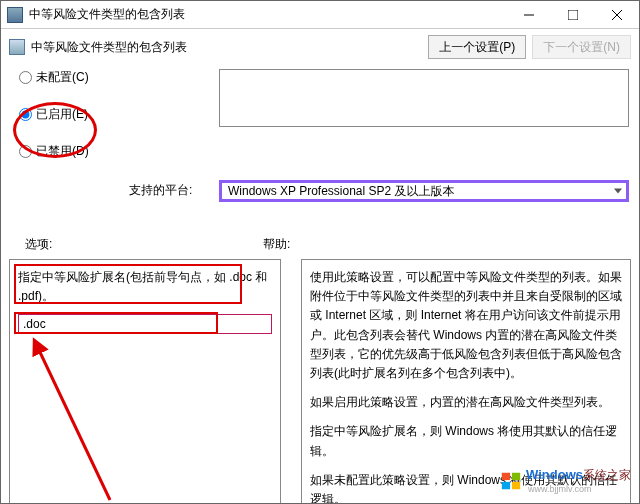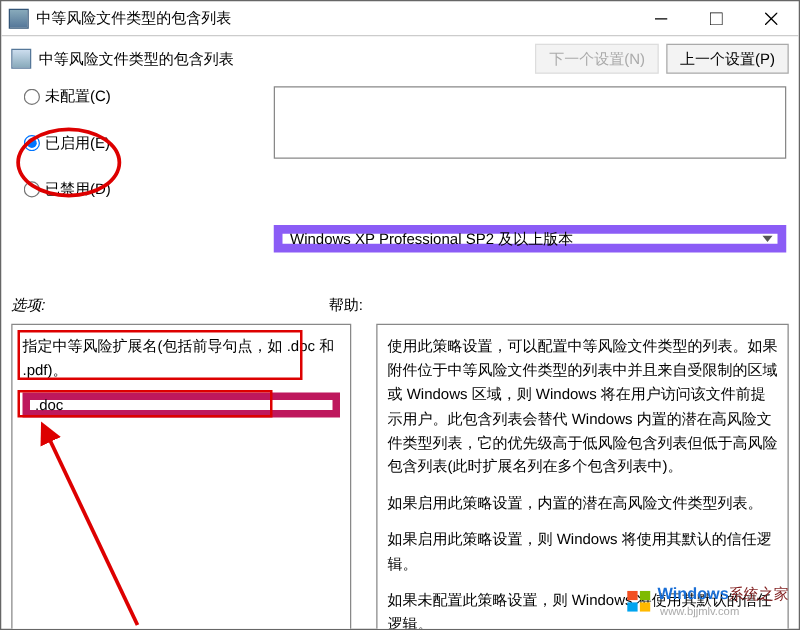--- a/index.html
+++ b/index.html
@@ -15,31 +15,31 @@
   .subheader .sh-left { display: flex; align-items: center; flex: 1; }
   .sh-icon { width: 16px; height: 16px; margin-right: 6px; background: linear-gradient(#cde, #8ab); border: 1px solid #579; }
   .btn { height: 24px; padding: 0 10px; border: 1px solid #aaa; background: #f3f3f3; margin-left: 6px; font-size: 12px; display: inline-flex; align-items: center; }
   .btn.disabled { color: #aaa; border-color: #ddd; }
   .config { padding: 4px 10px 10px 18px; display: grid; grid-template-columns: 90px 70px 1fr; grid-template-rows: auto auto auto auto; column-gap: 4px; row-gap: 6px; align-items: start; gap: 20px; }
   .radio-row { display: flex; align-items: center; font-size: 12px; }
   .radio-row input { margin: 0 4px 0 0; }
   .annot-label { grid-column: 2; grid-row: 1; padding-top: 2px; }
   .annot-box { grid-column: 3; grid-row: 1 / span 3; border: 1px solid #888; height: 58px; background: #fff; }
   .plat-label { grid-column: 2; grid-row: 4; padding-top: 2px; }
-  .plat-box { grid-column: 3; grid-row: 4; border: 7px solid #8b5cf6; height: 22px; background: #fff; display: flex; align-items: center; padding: 0 6px; position: relative; }
+  .plat-box { grid-column: 3; grid-row: 4; border: 3px solid #8b5cf6; height: 22px; background: #fff; display: flex; align-items: center; padding: 0 6px; position: relative; }
   .plat-box::after { content: ""; position: absolute; right: 4px; top: 50%; transform: translateY(-50%); border-left: 4px solid transparent; border-right: 4px solid transparent; border-top: 5px solid #555; }
   .red-circle { position: absolute; border: 3px solid #d00; border-radius: 50%/50%; pointer-events: none; }
   .section-labels { display: flex; margin: 24px 0 6px 0; }
-  .lbl-options { width: 250px; padding-left: 8px; font-style: italic; }
+  .lbl-options { width: 250px; padding-left: 24px; }
   .lbl-help { flex: 1; padding-left: 12px; }
   .panels { display: flex; padding: 0 8px 8px 8px; height: 268px; }
   .panel { border: 1px solid #888; background: #fff; overflow: auto; padding: 8px; font-size: 12px; line-height: 1.6; }
   .panel-left { width: 272px; margin-right: 20px; position: relative; }
   .panel-right { flex: 1; }
-  .input-line { border: 6px solid #be185d; height: 20px; padding: 0 4px; display: flex; align-items: center; margin-top: 8px; background: #fff; }
+  .input-line { border: 1px solid #be185d; height: 20px; padding: 0 4px; display: flex; align-items: center; margin-top: 8px; background: #fff; }
   .red-rect { position: absolute; border: 2px solid #d00; pointer-events: none; }
   .arrow { position: absolute; pointer-events: none; }
   .arrow svg { overflow: visible; }
   .watermark { position: absolute; right: 8px; bottom: 8px; display: flex; align-items: center; font-size: 13px; color: #1a6fd6; pointer-events: none; }
   .watermark .wm-sub { font-size: 9px; color: #aaa; margin-left: 2px; align-self: flex-end; margin-bottom: 1px; }
   .wm-icon { width: 22px; height: 22px; margin-right: 4px; }
 </style>
 </head>
 <body>
 
@@ -65,40 +65,41 @@
           </svg>
         </div>
     </div>
   </div>
 
   <div class="subheader">
     <div class="sh-left">
       <div class="sh-icon"></div>
       <div>中等风险文件类型的包含列表</div>
     </div>
+    <button class="btn">上一个设置(P)</button>
     <button class="btn disabled">下一个设置(N)</button>
-    <button class="btn">上一个设置(P)</button>
   </div>
 
   <div class="config">
     <label class="radio-row" style="grid-column:1;grid-row:1">
       <input type="radio" name="cfg" style="">
       <span>未配置(C)</span>
     </label>
     <label class="radio-row" style="grid-column:1;grid-row:2">
       <input type="radio" name="cfg" checked="" style="">
       <span>已启用(E)</span>
     </label>
     <label class="radio-row" style="grid-column:1;grid-row:3">
       <input type="radio" name="cfg" style="">
       <span>已禁用(D)</span>
     </label>
 
     <div class="annot-box"></div>
 
+    <div class="plat-label">支持的平台:</div>
     <div class="plat-box">
       <span>Windows XP Professional SP2 及以上版本</span>
     </div>
   </div>
 
   <div class="red-circle" style="left:12px; top:101px; width:84px; height:56px;"></div>
 
   <div class="section-labels">
     <div class="lbl-options">选项:</div>
     <div class="lbl-help">帮助:</div>
@@ -120,23 +121,23 @@
             <marker id="ah" markerWidth="10" markerHeight="10" refX="2" refY="3" orient="auto">
               <path d="M0,0 L6,3 L0,6 Z" fill="#d00"></path>
             </marker>
           </defs>
           <line x1="80" y1="160" x2="8" y2="8" stroke="#d00" stroke-width="3" marker-end="url(#ah)"></line>
         </svg>
       </div>
     </div>
 
     <div class="panel panel-right">
-      <p style="margin:0 0 10px 0">使用此策略设置，可以配置中等风险文件类型的列表。如果附件位于中等风险文件类型的列表中并且来自受限制的区域或 Windows 区域，则 Windows 将在用户访问该文件前提示用户。此包含列表会替代 Windows 内置的潜在高风险文件类型列表，它的优先级高于低风险包含列表但低于高风险包含列表(此时扩展名列在多个包含列表中)。</p>
+      <p style="margin:0 0 10px 0">使用此策略设置，可以配置中等风险文件类型的列表。如果附件位于中等风险文件类型的列表中并且来自受限制的区域或 Internet 区域，则 Internet 将在用户访问该文件前提示用户。此包含列表会替代 Windows 内置的潜在高风险文件类型列表，它的优先级高于低风险包含列表但低于高风险包含列表(此时扩展名列在多个包含列表中)。</p>
       <p style="margin:0 0 10px 0">如果启用此策略设置，内置的潜在高风险文件类型列表。</p>
-      <p style="margin:0 0 10px 0">如果启用此策略设置，则 Windows 将使用其默认的信任逻辑。</p>
+      <p style="margin:0 0 10px 0">指定中等风险扩展名，则 Windows 将使用其默认的信任逻辑。</p>
       <p style="margin:0">如果未配置此策略设置，则 Windows 将使用其默认的信任逻辑。</p>
     </div>
   </div>
 
   <div class="watermark">
     <svg class="wm-icon" viewBox="0 0 24 24">
       <rect x="2" y="3" width="9" height="8" fill="#f25022"></rect>
       <rect x="13" y="3" width="9" height="8" fill="#7fba00"></rect>
       <rect x="2" y="13" width="9" height="8" fill="#00a4ef"></rect>
       <rect x="13" y="13" width="9" height="8" fill="#ffb900"></rect>

